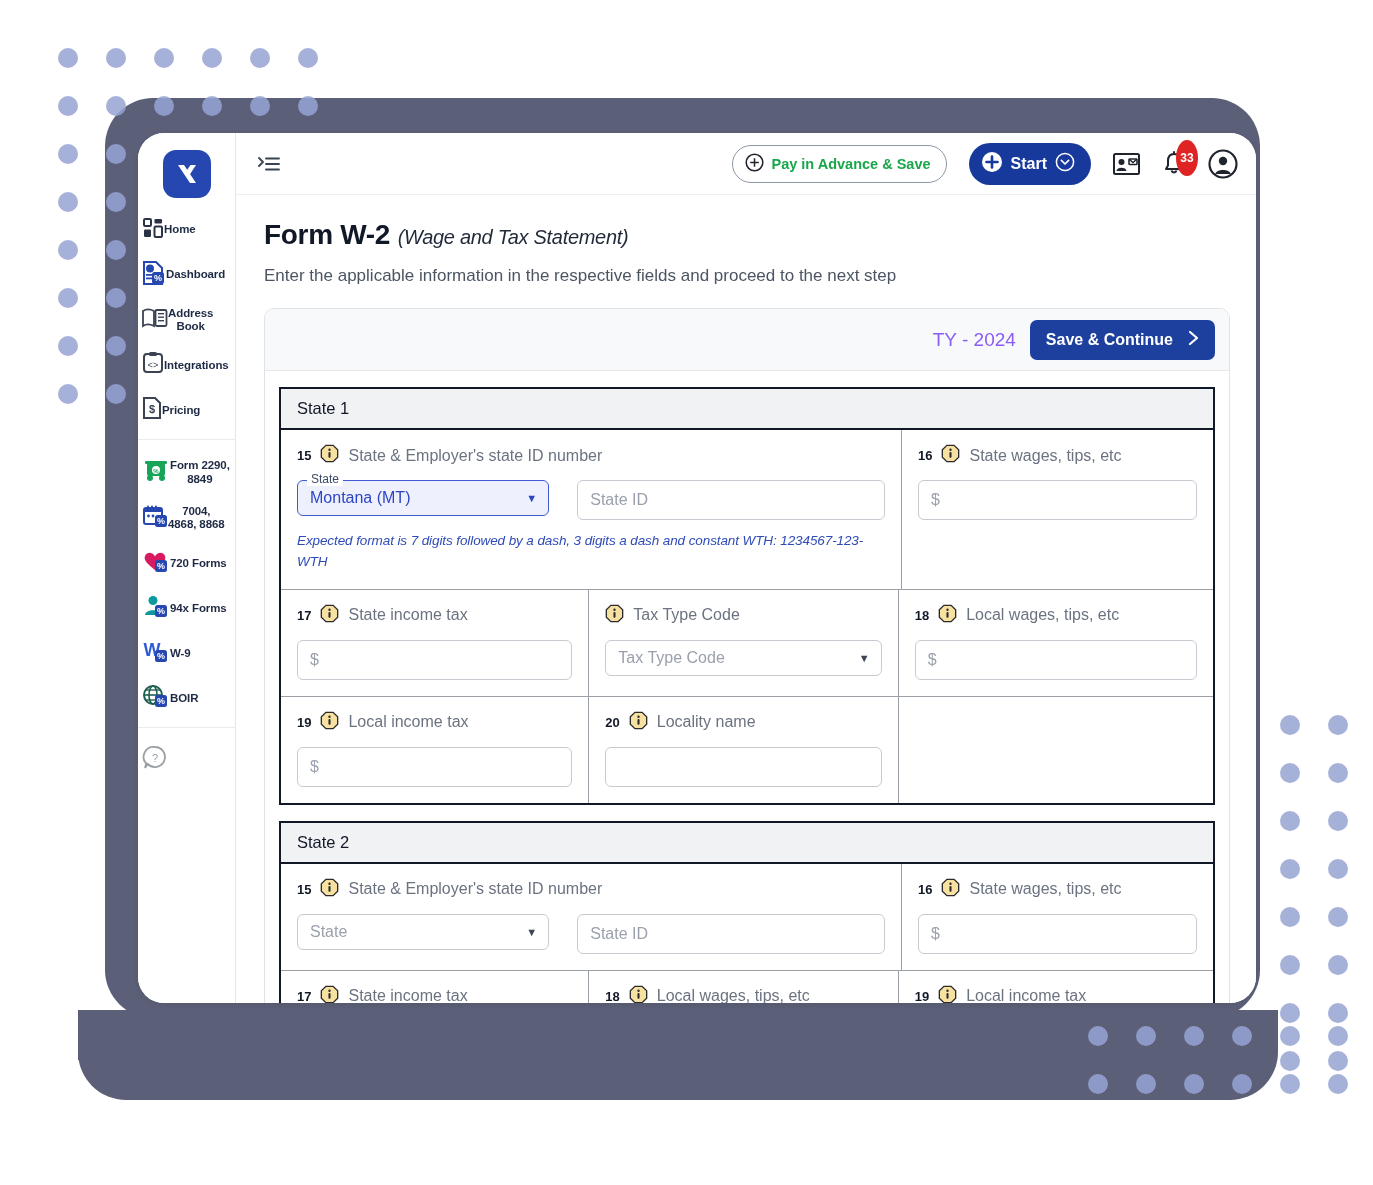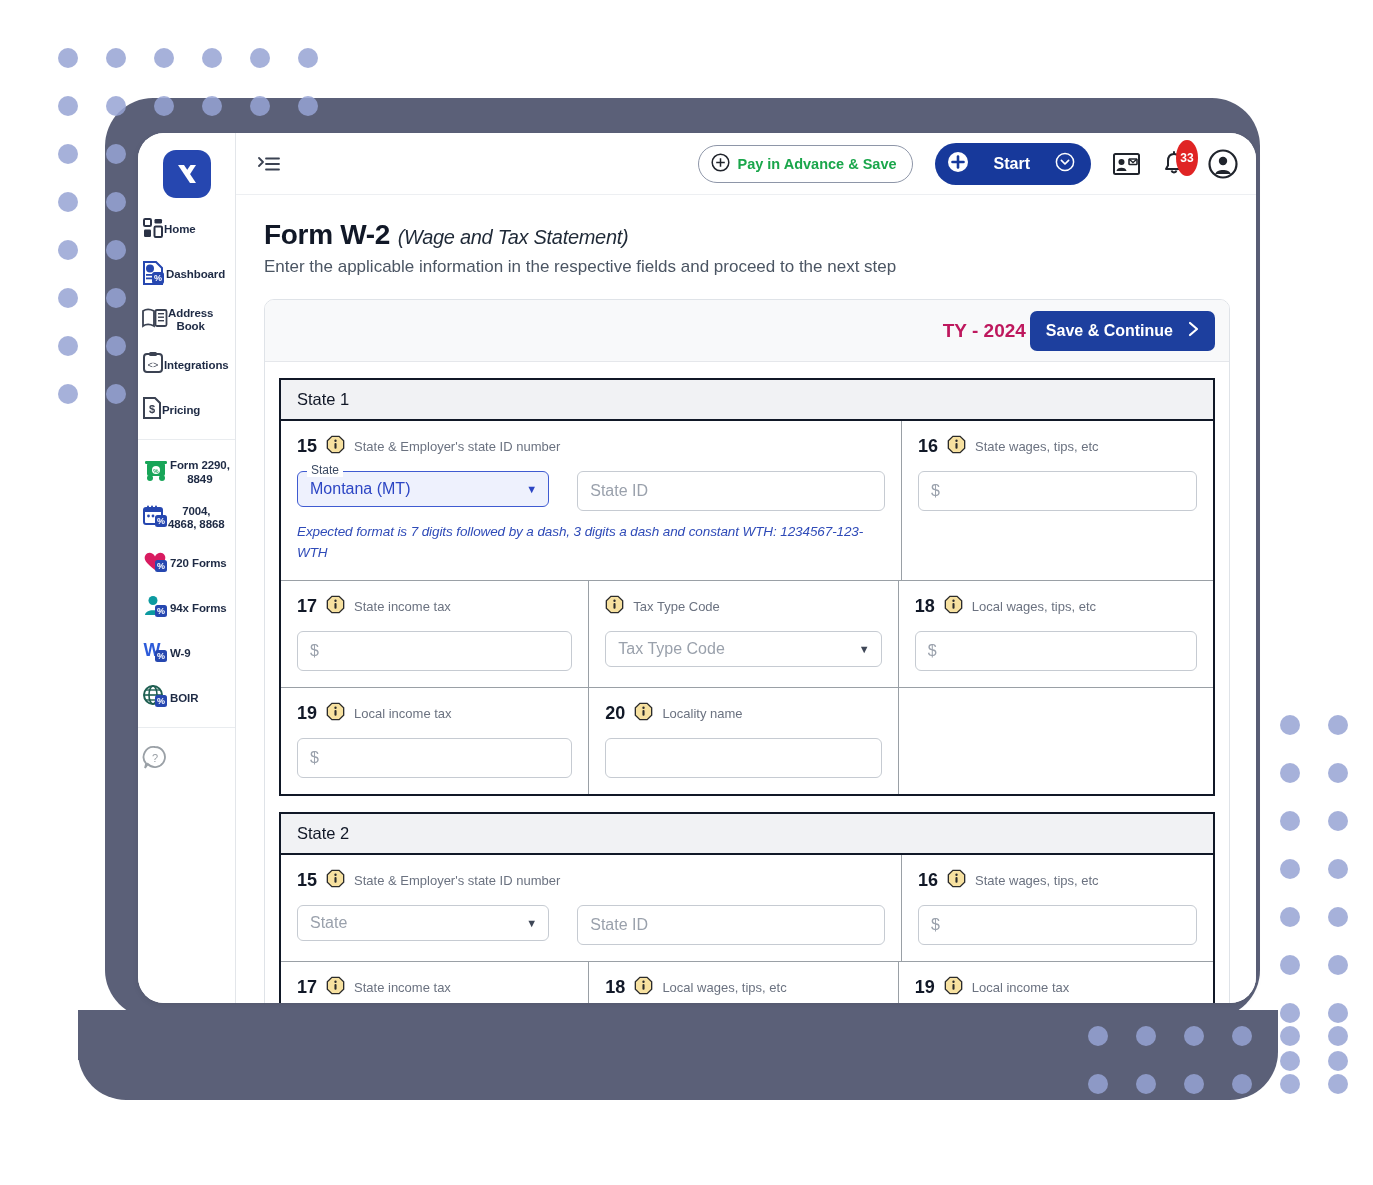--- a/index.html
+++ b/index.html
@@ -103,53 +103,53 @@
   .collapse-btn { cursor:pointer; display:flex; align-items:center; }
   .topbar-spacer { flex:1; }
   .btn-advance {
     display:flex; align-items:center; gap:8px;
     border:1.6px solid #8e96a8; border-radius:21px;
     padding:7px 15px 7px 12px; background:#fff;
     color:#1aa64b; font-weight:700; font-size:14.5px; cursor:pointer;
     white-space:nowrap;
   }
   .btn-start {
-    display:flex; align-items:center; gap:25px;
+    display:flex; align-items:center; gap:8px;
     background:#17399b; color:#fff; border-radius:21px;
     padding:8px 16px 8px 12px; font-weight:700; font-size:16px;
     margin-left:22px; cursor:pointer;
   }
   .icon-btn { margin-left:22px; cursor:pointer; position:relative; display:flex; align-items:center; }
   .badge {
     position:absolute; top:-11px; right:-12px;
     background:#e02424; color:#fff; border-radius:50%;
     min-width:22px; height:36px; font-size:12px; font-weight:700;
     display:flex; align-items:center; justify-content:center; padding:0 3px;
   }
 
   
   .main {
     position:absolute; left:98px; top:62px; right:0; bottom:0;
     background:#fff; padding:24px 26px 0 28px; overflow:hidden;
   }
   .page-title { font-size:28px; font-weight:700; color:#111827; letter-spacing:-.3px; }
   .page-title .sub-it { font-size:20px; font-style:italic; font-weight:400; color:#1f2937; }
-  .page-desc { font-size:17px; color:#4b5563; margin-top:6px; }
+  .page-desc { font-size:17px; color:#4b5563; margin-top:15px; }
 
   .card {
     margin-top:22px;
     border:1px solid #dfe3e8; border-radius:10px;
     background:#fff; overflow:hidden;
   }
   .card-head {
     background:#f8f9fa; height:62px;
     display:flex; align-items:center; justify-content:flex-end;
     padding:0 14px; border-bottom:1px solid #e5e7eb;
   }
-  .ty-label { font-size:19px; font-weight:700; color:#be185d; margin-right:4px; }
+  .ty-label { font-size:19px; font-weight:400; color:#8b5cf6; margin-right:14px; }
   .btn-save {
     display:flex; align-items:center; gap:14px;
     background:#1d3f9e; color:#fff; border-radius:7px;
     padding:9px 14px 9px 16px; font-size:16px; font-weight:700; cursor:pointer;
   }
   .card-body { padding:16px 14px 0; }
 
   
   .state-block { border:2px solid #111827; margin-bottom:16px; }
   .state-head {
@@ -159,22 +159,22 @@
   .grid-row { display:flex; }
   .cell {
     padding:14px 16px 16px;
     border-right:1px solid #9aa0a6;
     border-bottom:1px solid #9aa0a6;
     position:relative;
   }
   .cell.last { border-right:none; }
   .row-last .cell { border-bottom:none; }
   .field-label { display:flex; align-items:center; gap:9px; margin-bottom:13px; }
-  .fnum { font-size:18px; font-weight:700; color:#111827; }
-  .ftext { font-size:13px; color:#6b7280; }
+  .fnum { font-size:13px; font-weight:700; color:#111827; }
+  .ftext { font-size:16px; color:#6b7280; }
   .inputs-row { display:flex; gap:28px; }
   .inp {
     border:1px solid #c6cbd2; border-radius:6px;
     height:40px; padding:0 12px;
     display:flex; align-items:center;
     font-size:16px; color:#9aa1ac; background:#fff;
     width:100%;
   }
   .sel {
     border:1px solid #c6cbd2; border-radius:6px;

